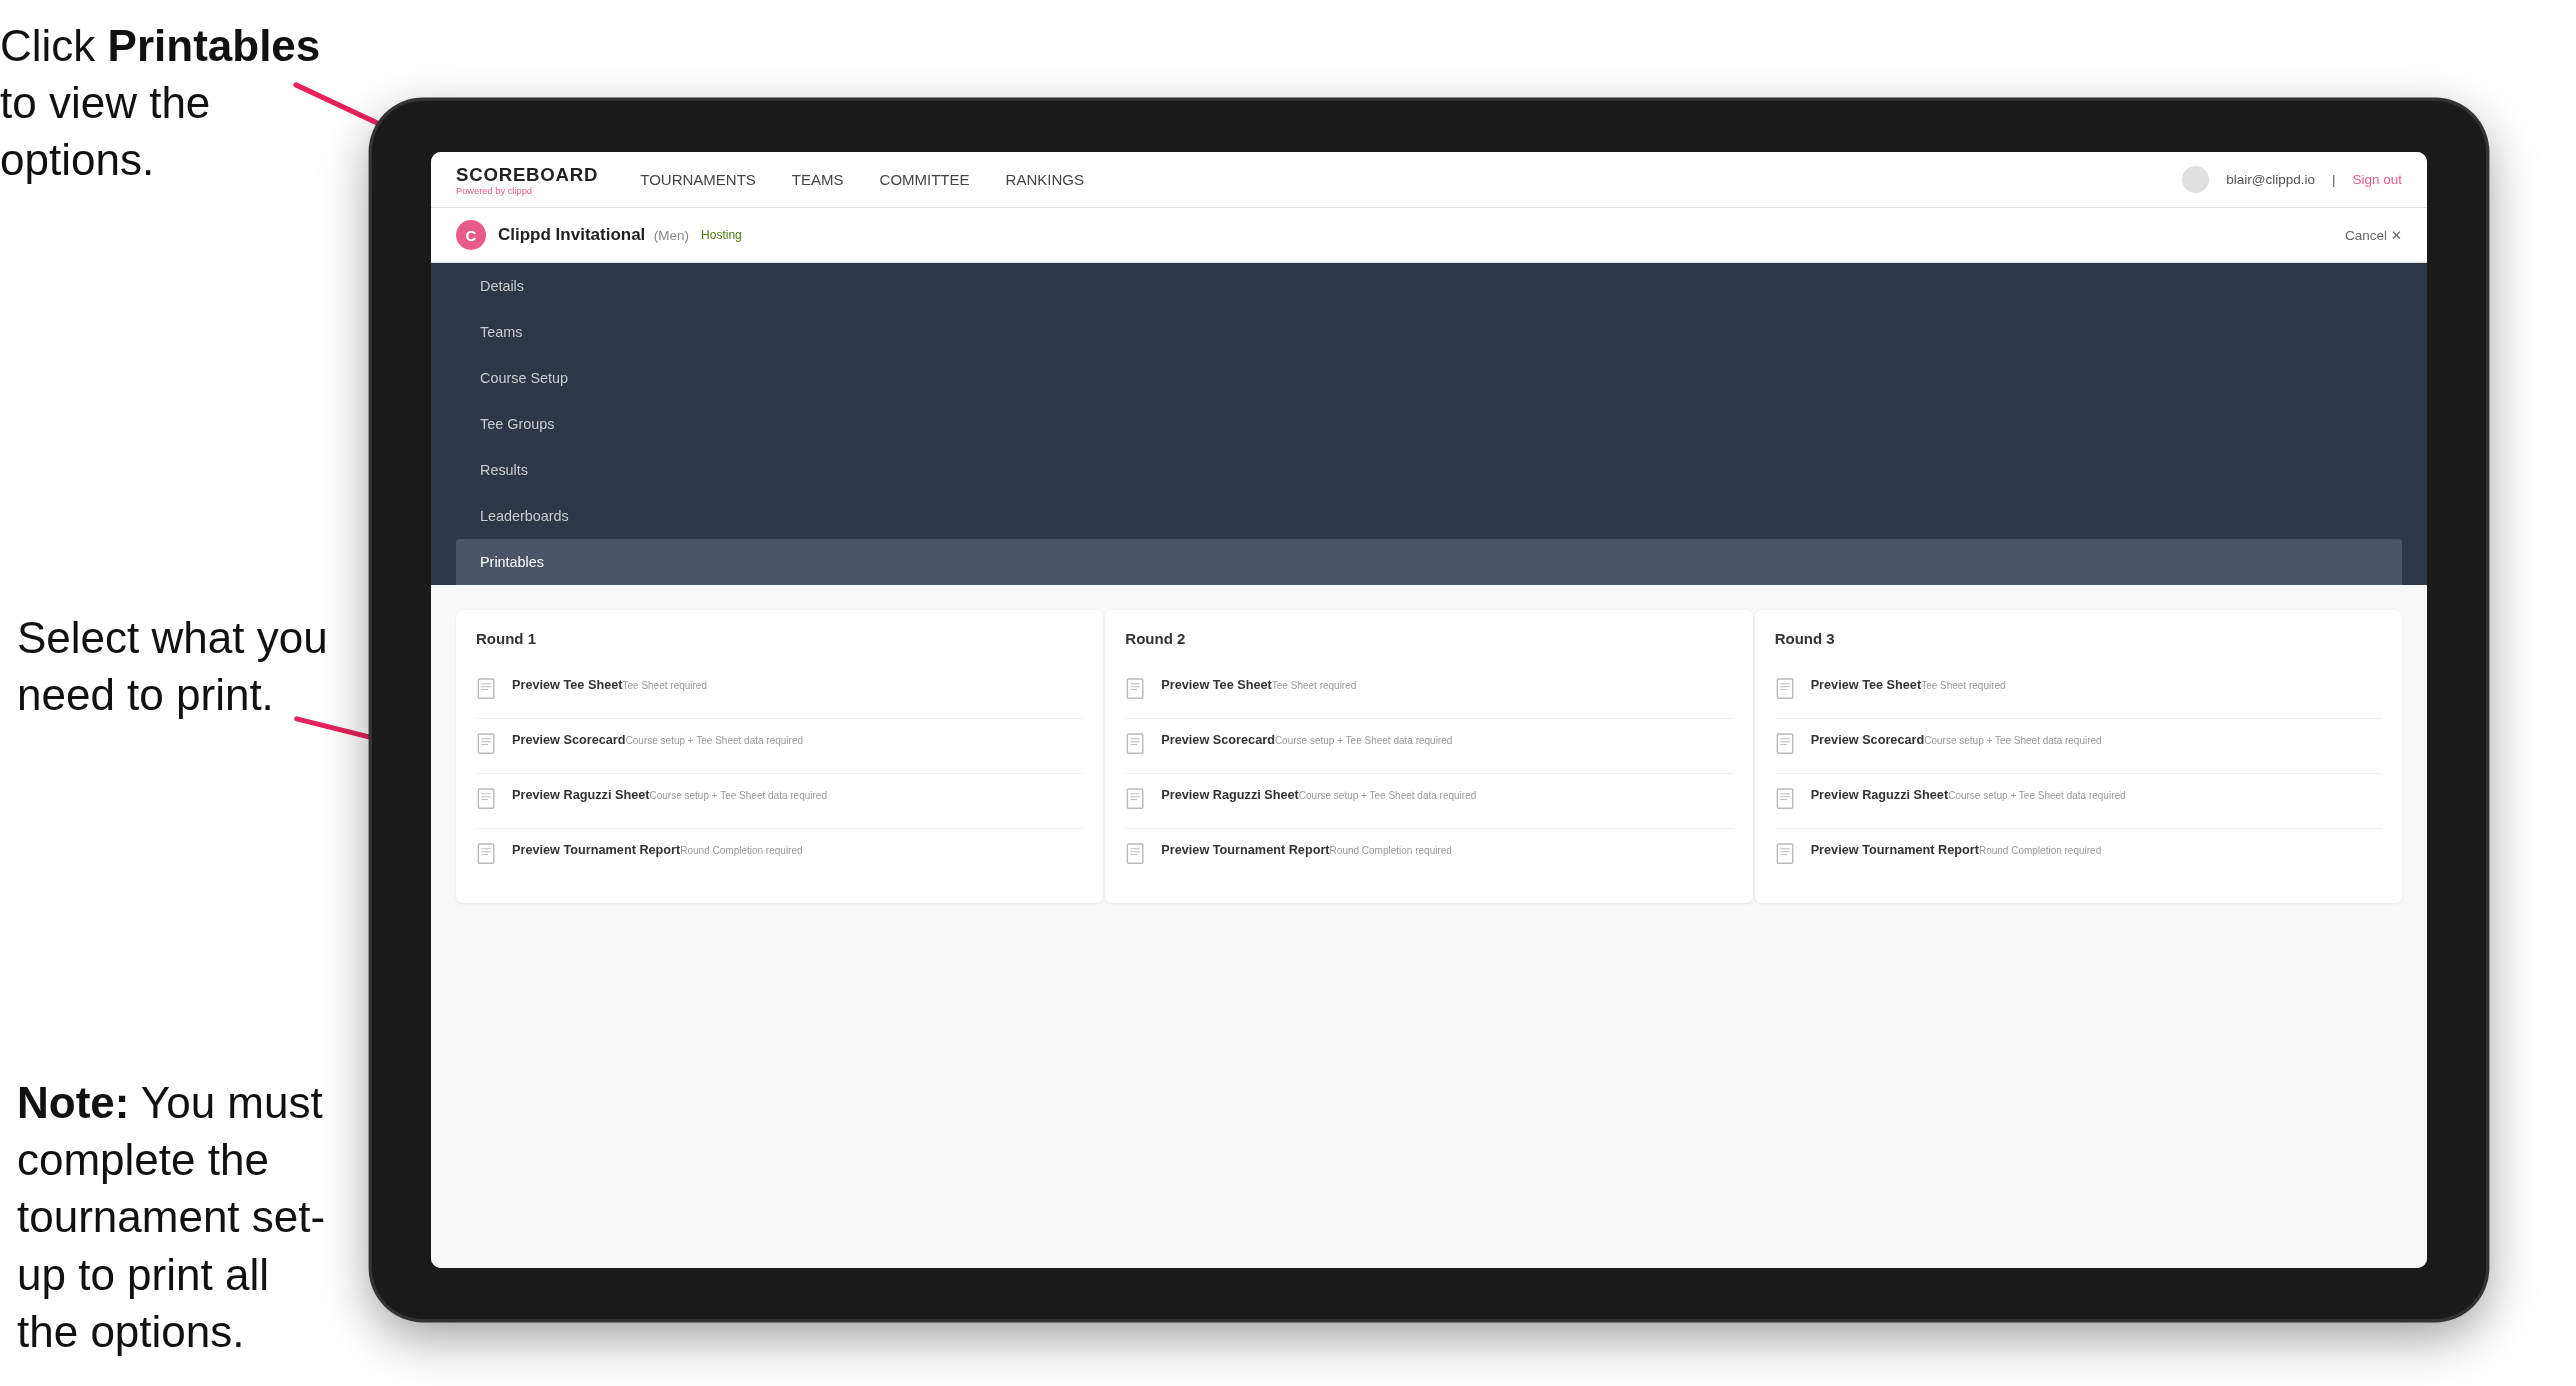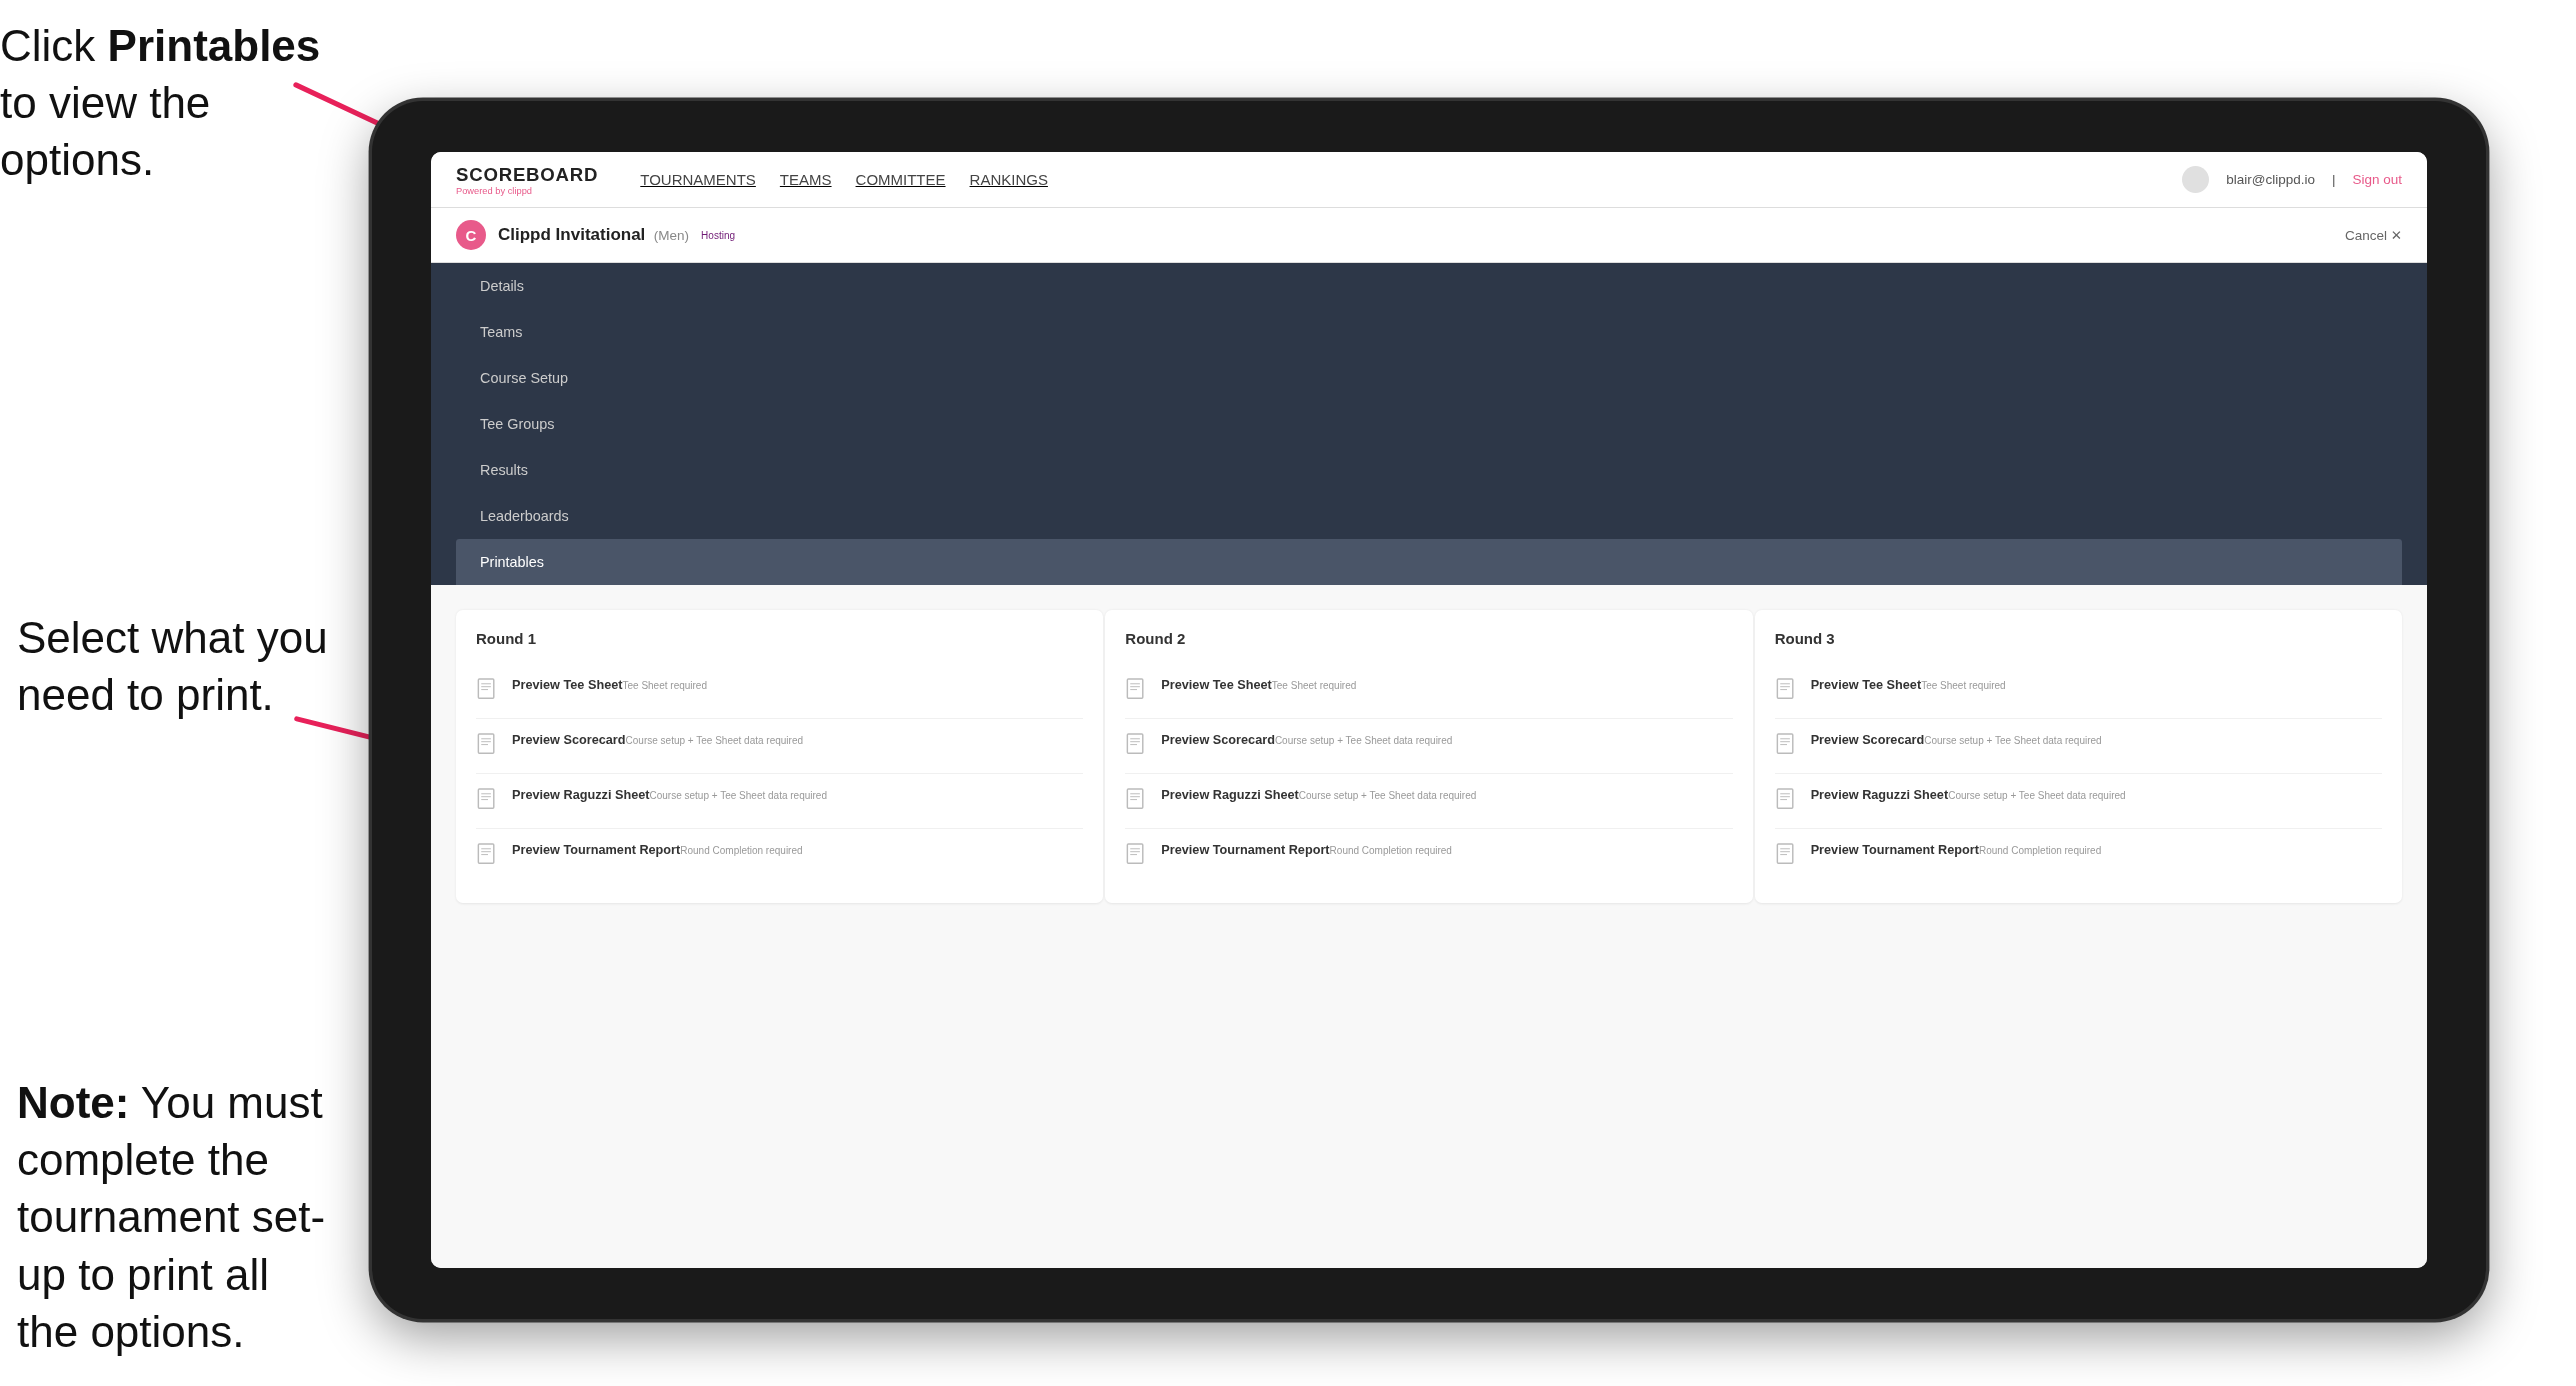--- a/index.html
+++ b/index.html
@@ -111,23 +111,22 @@
       color: #222;
     }
 
     .logo-sub {
       font-size: 9.3px;
       color: #e85a8a;
     }
 
     .top-nav-links {
       display: flex;
-      gap: 24px;
+      gap: 36px;
       flex: 1;
-      text-decoration: underline;
     }
 
     .top-nav-link {
       font-size: 15px;
       color: #444;
       text-decoration: none;
       padding: 4.2px 0;
       cursor: pointer;
     }
 
@@ -182,22 +181,22 @@
       color: #222;
     }
 
     .tournament-type {
       font-size: 13.5px;
       color: #888;
       margin-left: 8.5px;
     }
 
     .tournament-status {
-      font-size: 10px;
-      color: #701a75;
+      font-size: 12px;
+      color: #4d7c0f;
       margin-left: 12px;
     }
 
     .cancel-btn {
       margin-left: auto;
       font-size: 13.5px;
       color: #666;
       cursor: pointer;
     }
 

